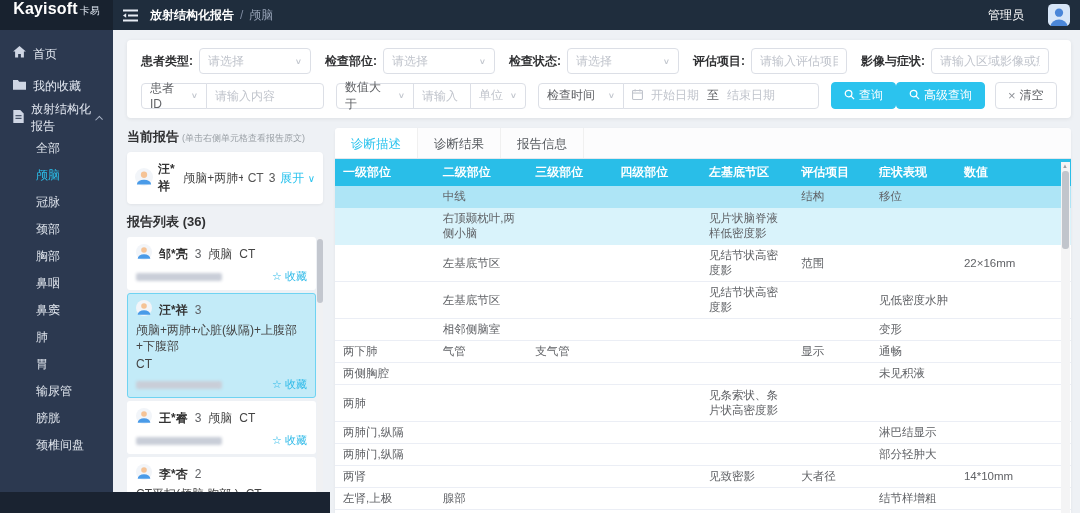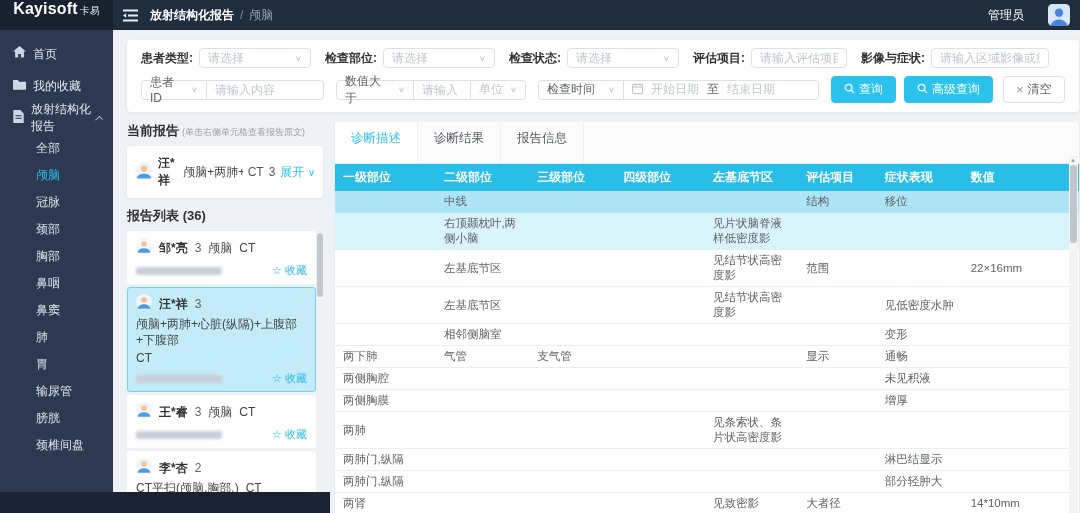--- a/index.html
+++ b/index.html
@@ -33,21 +33,21 @@
   .submenu { padding:2px 0; }
   .sub-item { height:27px; line-height:27px; padding-left:36px; color:#dfe4ec; cursor:pointer; }
   .sub-item.active { color:var(--accent); }
   
   .main { flex:1; padding:10px 12px 0 14px; position:relative; }
   .filter-card { background:#fff; border-radius:4px; box-shadow:0 1px 4px rgba(0,0,0,.07); padding:8px 14px 9px; }
   .frow { display:flex; align-items:center; }
   .frow + .frow { margin-top:8px; }
   .fgroup { display:flex; align-items:center; margin-right:14px; }
   .flabel { font-weight:bold; color:#303133; margin-right:6px; white-space:nowrap; }
-  .ctl { height:20px; border:1px solid #dcdfe6; border-radius:4px; background:#fff; display:flex; align-items:center; padding:0 8px; color:#c0c4cc; }
+  .ctl { height:26px; border:1px solid #dcdfe6; border-radius:4px; background:#fff; display:flex; align-items:center; padding:0 8px; color:#c0c4cc; }
   .ctl.has-value { color:#606266; }
   .ctl .chev { margin-left:auto; color:#c0c4cc; font-size:10px; transform:scaleY(.8); padding-left:5px; }
   .ctl input { border:none; outline:none; width:100%; font-size:12px; font-family:inherit; color:#606266; background:transparent; }
   .ctl input::placeholder { color:#c0c4cc; }
   .group { display:flex; }
   .group > .ctl:not(:first-child) { margin-left:-1px; border-top-left-radius:0; border-bottom-left-radius:0; }
   .group > .ctl:not(:last-child) { border-top-right-radius:0; border-bottom-right-radius:0; }
   .btn { height:27px; border-radius:4px; display:flex; align-items:center; gap:4px; padding:0 12px; cursor:pointer; white-space:nowrap; }
   .btn-cyan { background:var(--accent); color:#fff; border:1px solid var(--accent); }
   .btn-plain { background:#fff; color:#606266; border:1px solid #dcdfe6; }
@@ -74,21 +74,21 @@
   .r-mod { color:#444; }
   .r-meta { display:flex; align-items:center; justify-content:space-between; margin-top:5px; }
   .blur-bar { width:86px; height:8px; border-radius:2px; background:#c9ced8; filter:blur(1.6px); }
   .fav { color:#2bb9e8; font-size:11px; white-space:nowrap; cursor:pointer; }
   .fav .star { font-size:11px; }
   .list-scroll { position:absolute; right:0; top:0; bottom:0; width:6px; background:#f0f1f3; border-radius:3px; }
   .list-thumb { position:absolute; top:2px; left:0; width:6px; height:64px; background:#c3c7cf; border-radius:3px; }
   
   .right-panel { flex:1; background:#fff; border-radius:4px; box-shadow:0 1px 3px rgba(0,0,0,.06); height:397px; overflow:hidden; position:relative; }
   .tabs { display:flex; border-bottom:1px solid #e4e7ed; background:#fcfcfd; }
-  .tab { height:41px; line-height:33px; padding:0 16px; color:#565a5f; border-right:1px solid #f0f0f0; cursor:pointer; font-size:12.5px; }
+  .tab { height:30px; line-height:33px; padding:0 16px; color:#565a5f; border-right:1px solid #f0f0f0; cursor:pointer; font-size:12.5px; }
   .tab.active { color:var(--accent); background:#fff; }
   .diag-table { width:100%; border-collapse:collapse; table-layout:fixed; }
   .diag-table th { background:var(--table-header); color:#fff; font-weight:bold; text-align:left; height:27px; padding:0 8px; font-size:12px; }
   .diag-table td { padding:3px 8px; border-bottom:1px solid #ebeef5; color:#606266; font-size:11.5px; line-height:15px; height:20px; word-break:break-all; }
   tr.hl-strong td { background:var(--row-hl-strong); border-bottom-color:var(--row-hl-strong); }
   tr.hl-light td { background:var(--row-hl-light); border-bottom-color:var(--row-hl-light); }
   .table-scroll { position:absolute; right:1px; top:34px; bottom:2px; width:9px; background:#f4f4f5; display:flex; flex-direction:column; align-items:center; }
   .ts-arrow { color:#9a9fa6; font-size:6px; line-height:8px; }
   .ts-thumb { width:7px; height:78px; background:#c1c5cc; border-radius:3px; margin-top:1px; }
   
@@ -246,21 +246,21 @@
                   <line x1="0.6" y1="4.4" x2="11.4" y2="4.4"></line>
                 <line x1="3.4" y1="0.2" x2="3.4" y2="2.6"></line>
                   <line x1="8.6" y1="0.2" x2="8.6" y2="2.6"></line>
               </svg>
             </span>
             <span>开始日期</span>
             <span style="color:#606266">至</span>
             <span>结束日期</span>
           </div>
         </div>
-        <div class="btn btn-cyan" style="margin-right:8px">
+        <div class="btn btn-cyan" style="margin-right:0">
           <span>
             <svg width="11" height="11" viewBox="0 0 12 12" fill="none" stroke="#fff" stroke-width="1.4">
               <circle cx="5" cy="5" r="3.6"></circle>
                 <line x1="7.8" y1="7.8" x2="11" y2="11"></line>
             </svg>
           </span>
           <span>查询</span>
         </div>
         <div class="btn btn-cyan" style="margin-right:10px">
           <span>
@@ -471,30 +471,20 @@
                 <td>两侧胸腔</td>
                 <td></td>
                 <td></td>
                 <td></td>
                 <td></td>
                 <td></td>
                 <td>未见积液</td>
                 <td></td>
               </tr>
               <tr>
-                <td>两侧胸膜</td>
-                <td></td>
-                <td></td>
-                <td></td>
-                <td></td>
-                <td></td>
-                <td>增厚</td>
-                <td></td>
-              </tr>
-              <tr>
                 <td>两肺</td>
                 <td></td>
                 <td></td>
                 <td></td>
                 <td>见条索状、条片状高密度影</td>
                 <td></td>
                 <td></td>
                 <td></td>
               </tr>
               <tr>

